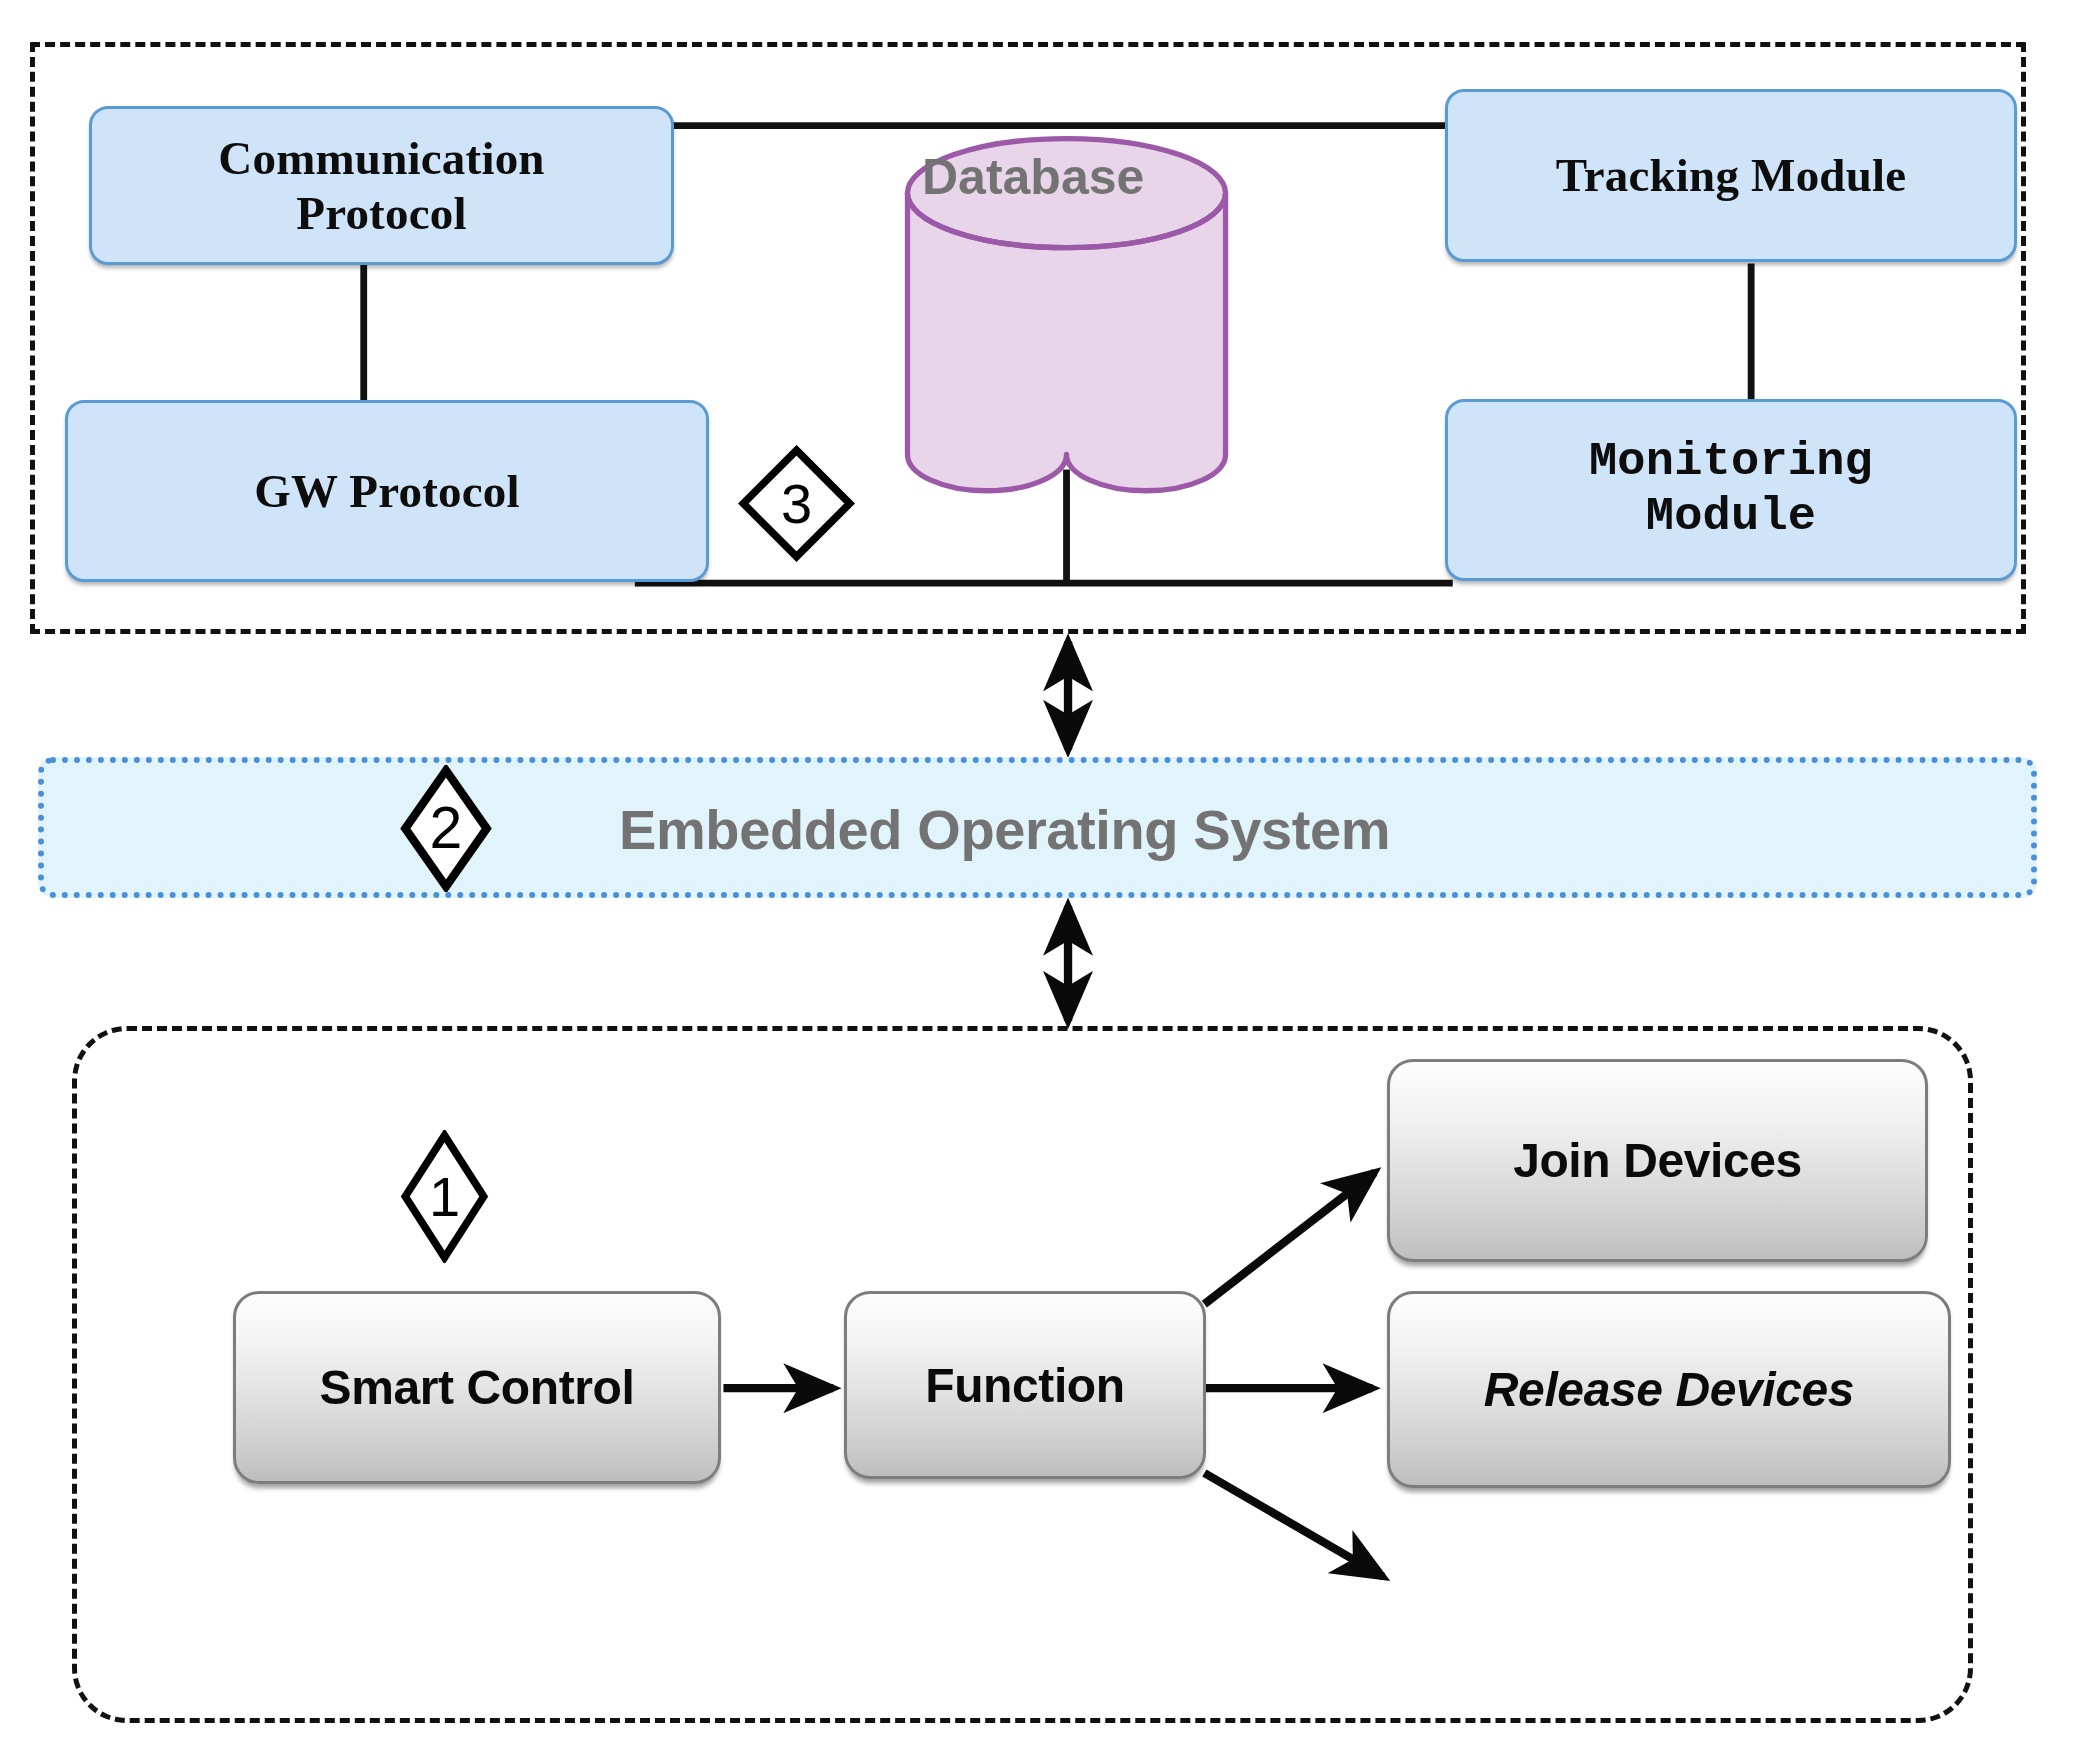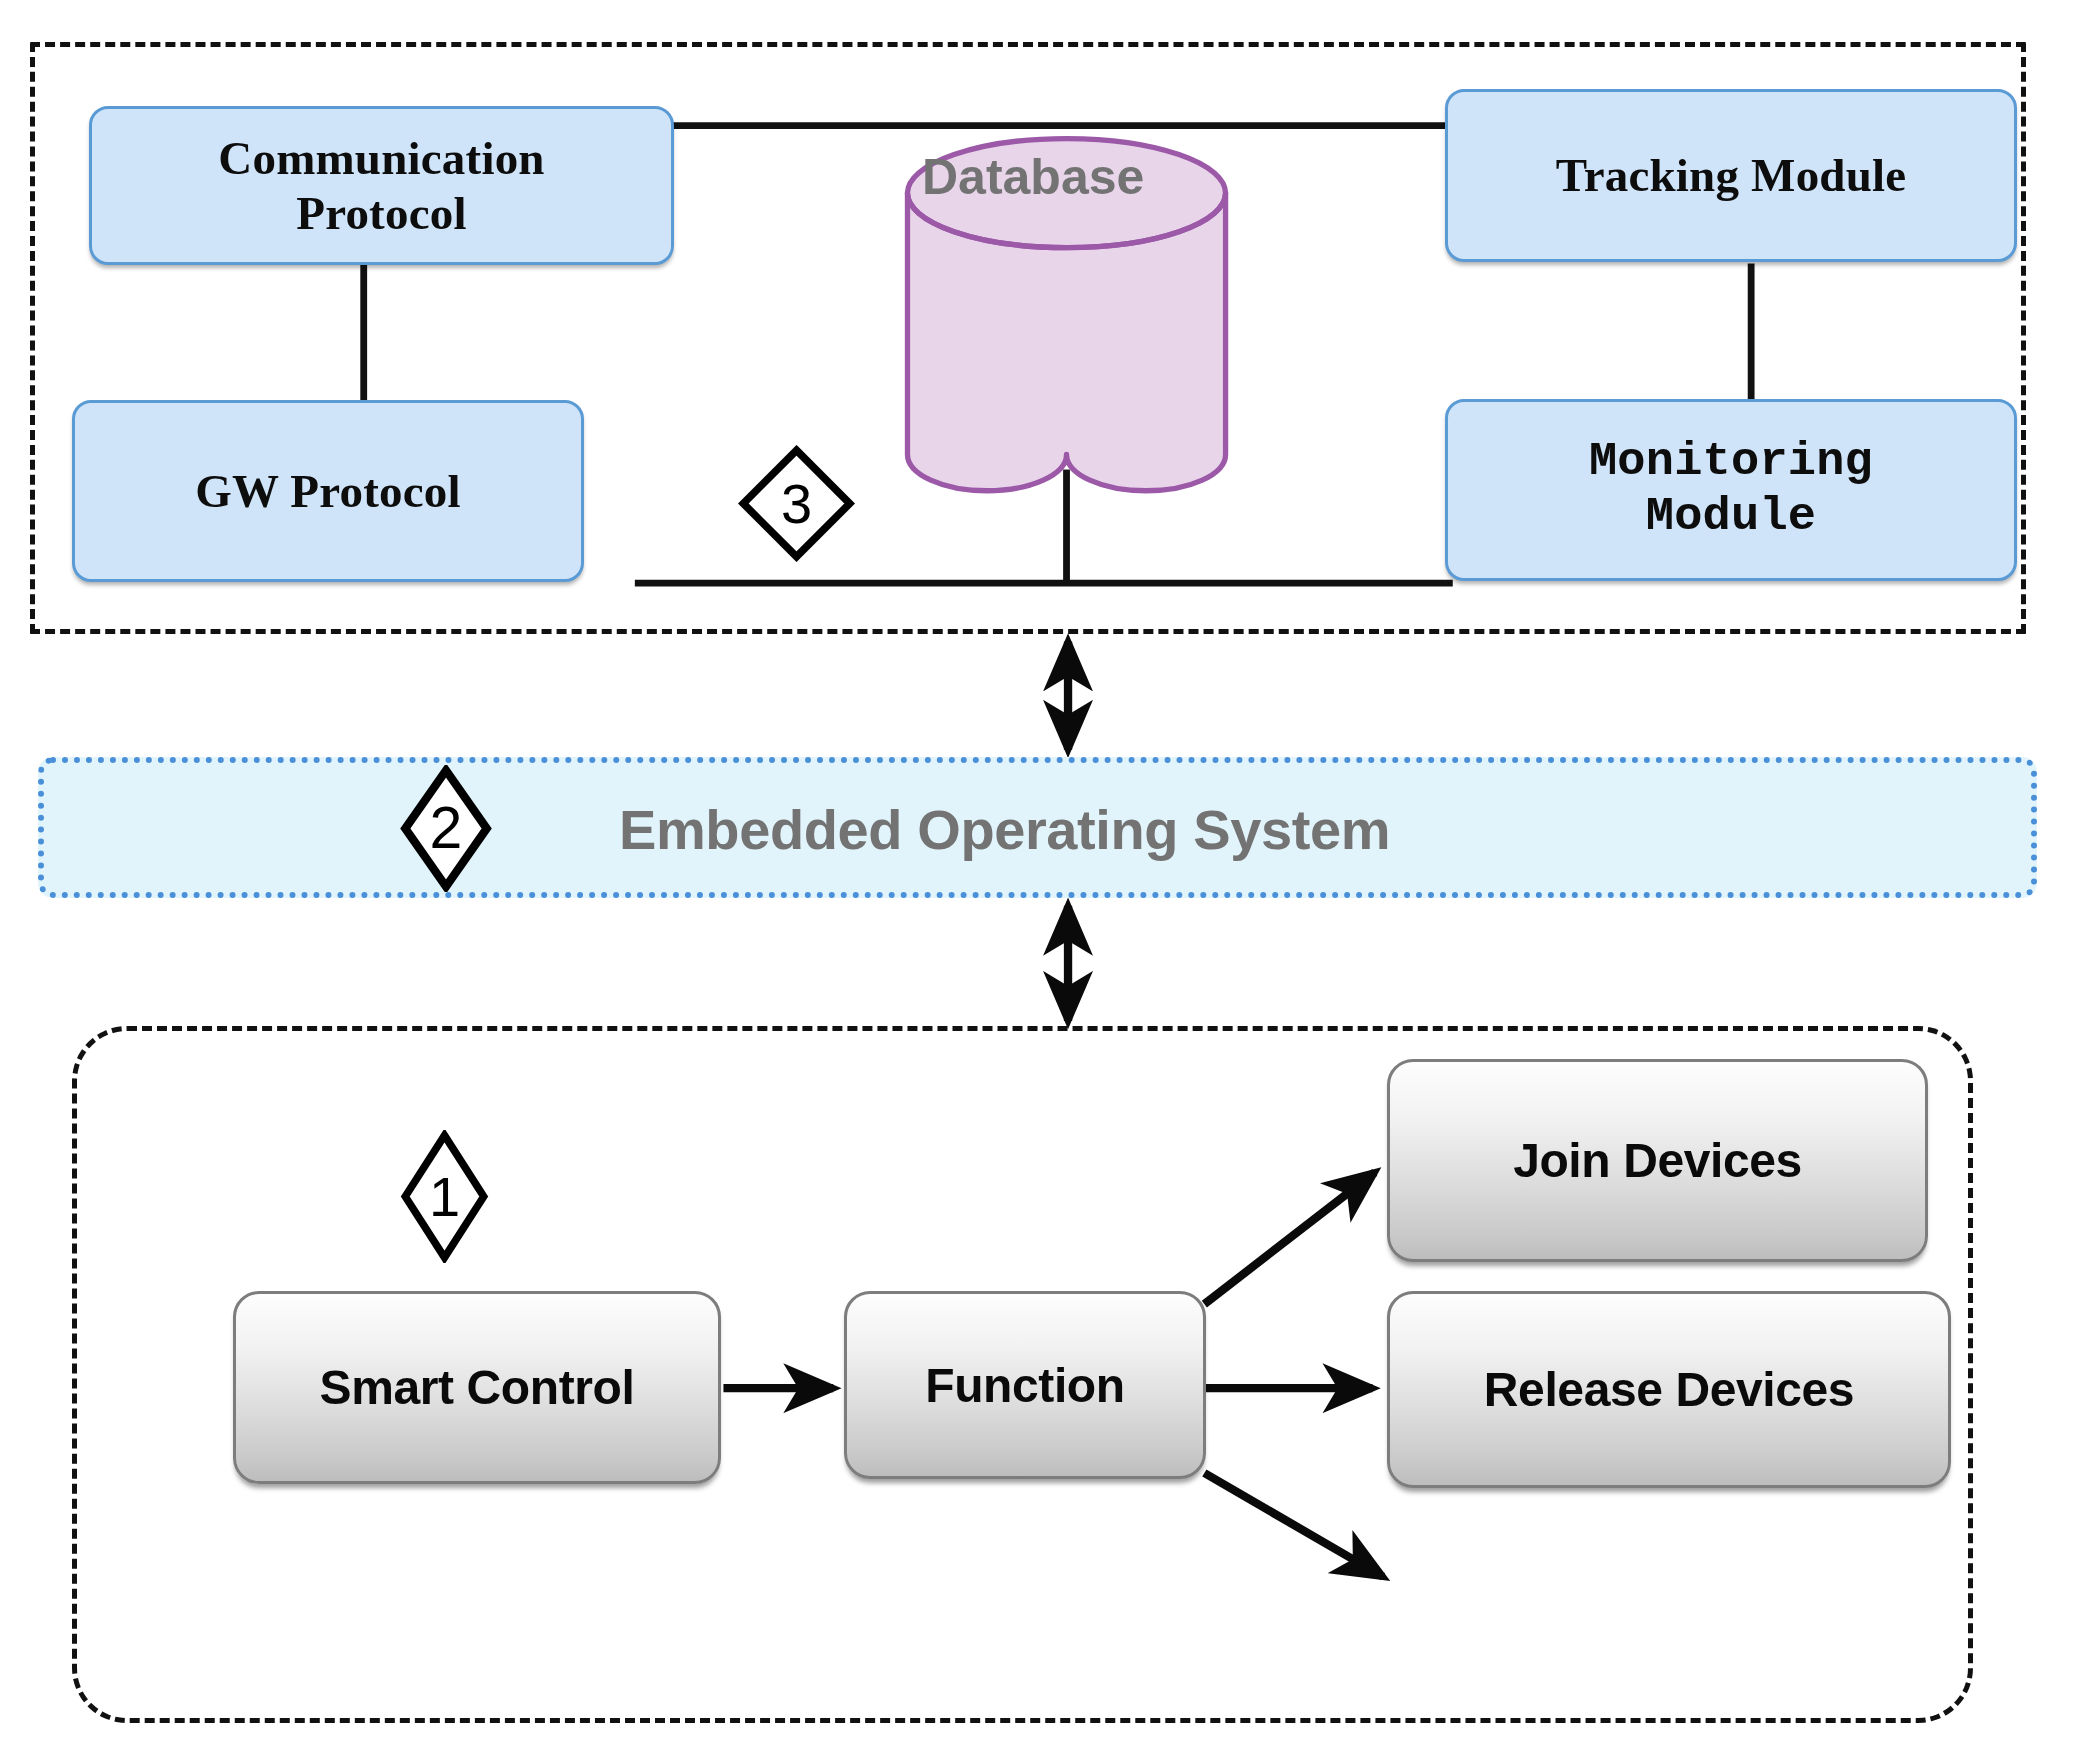--- a/index.html
+++ b/index.html
@@ -72,21 +72,21 @@
 
   <div class="plainlabel db-label">Database</div>
 
   <div class="bluebox" style="left:89px;top:106px;width:585px;height:159px;">
     <div>
       <div>Communication</div>
       <div>Protocol</div>
     </div>
   </div>
 
-  <div class="bluebox" style="left:72px;top:400px;width:512px;height:182px;">
+  <div class="bluebox" style="left:65px;top:400px;width:644px;height:182px;">
     <span>GW Protocol</span>
   </div>
 
   <div class="bluebox" style="left:1445px;top:89px;width:572px;height:173px;">
     <span>Tracking Module</span>
   </div>
 
   <div class="bluebox" style="left:1445px;top:399px;width:572px;height:182px;font-family:Liberation Mono, monospace;">
     <div>
       <div>Monitoring</div>
@@ -150,19 +150,19 @@
   </div>
 
   <div class="graybox" style="left:844px;top:1291px;width:362px;height:188px;">
     <span>Function</span>
   </div>
 
   <div class="graybox" style="left:1387px;top:1059px;width:541px;height:203px;">
     <span>Join Devices</span>
   </div>
 
-  <div class="graybox" style="left:1387px;top:1291px;width:564px;height:197px;">
+  <div class="graybox" style="left:1387px;top:1291px;width:564px;height:197px;font-style:italic;">
     <span>Release Devices</span>
   </div>
 
 
 </div>
 
 
 </body></html>

